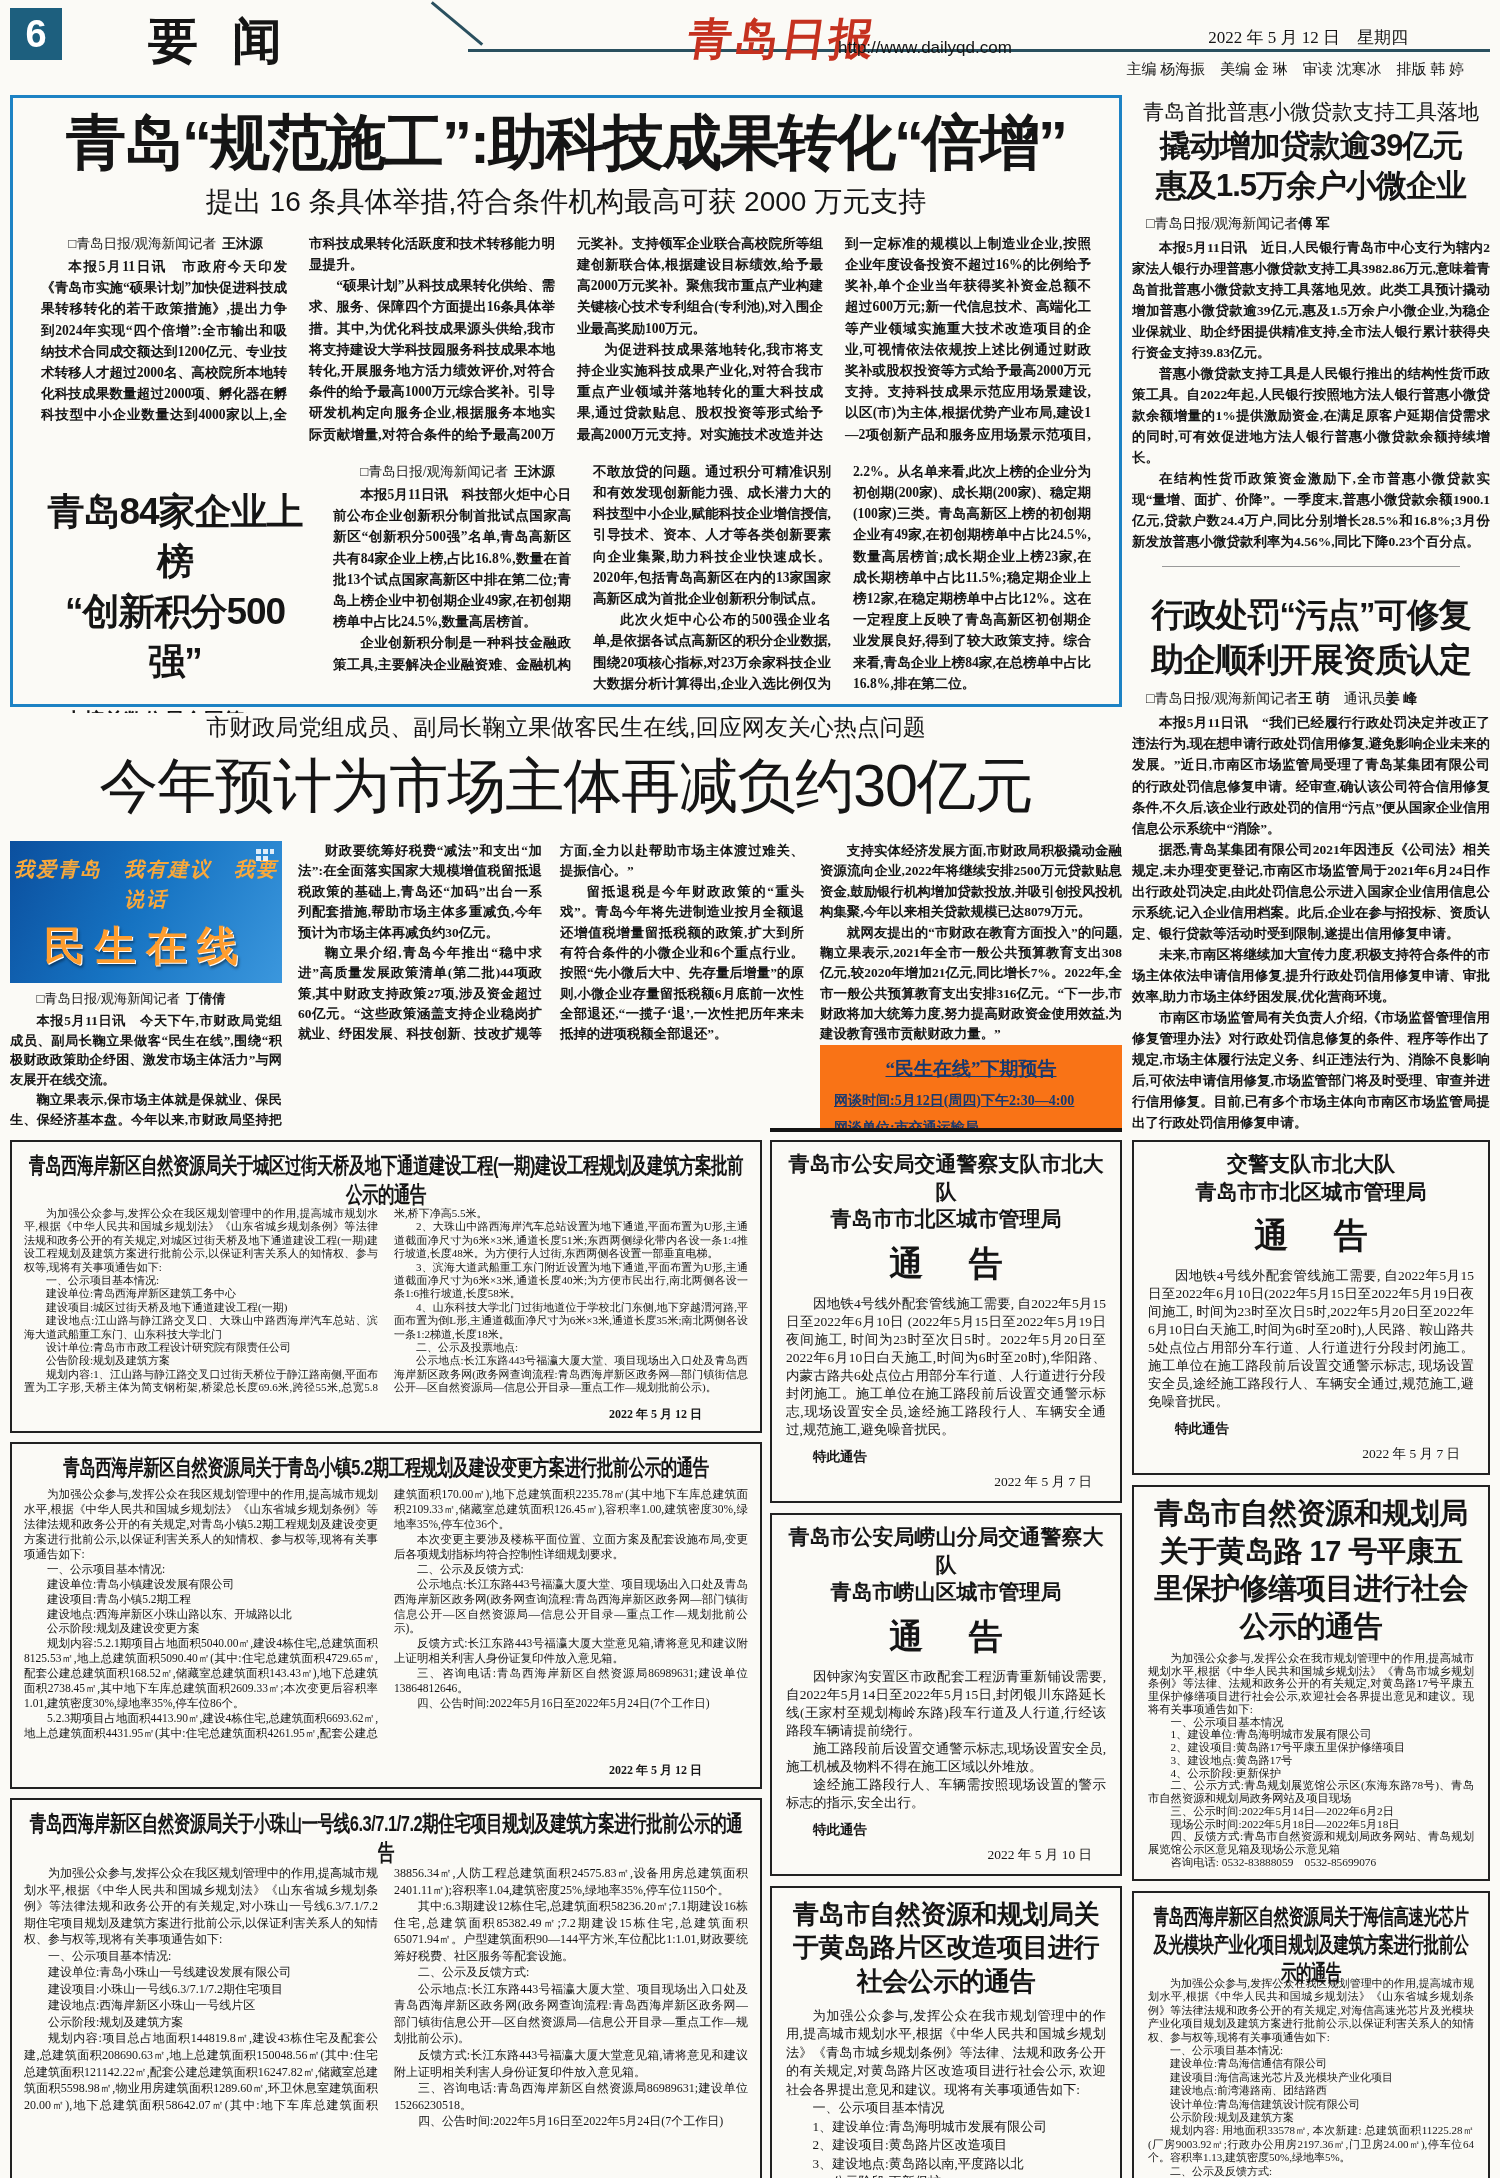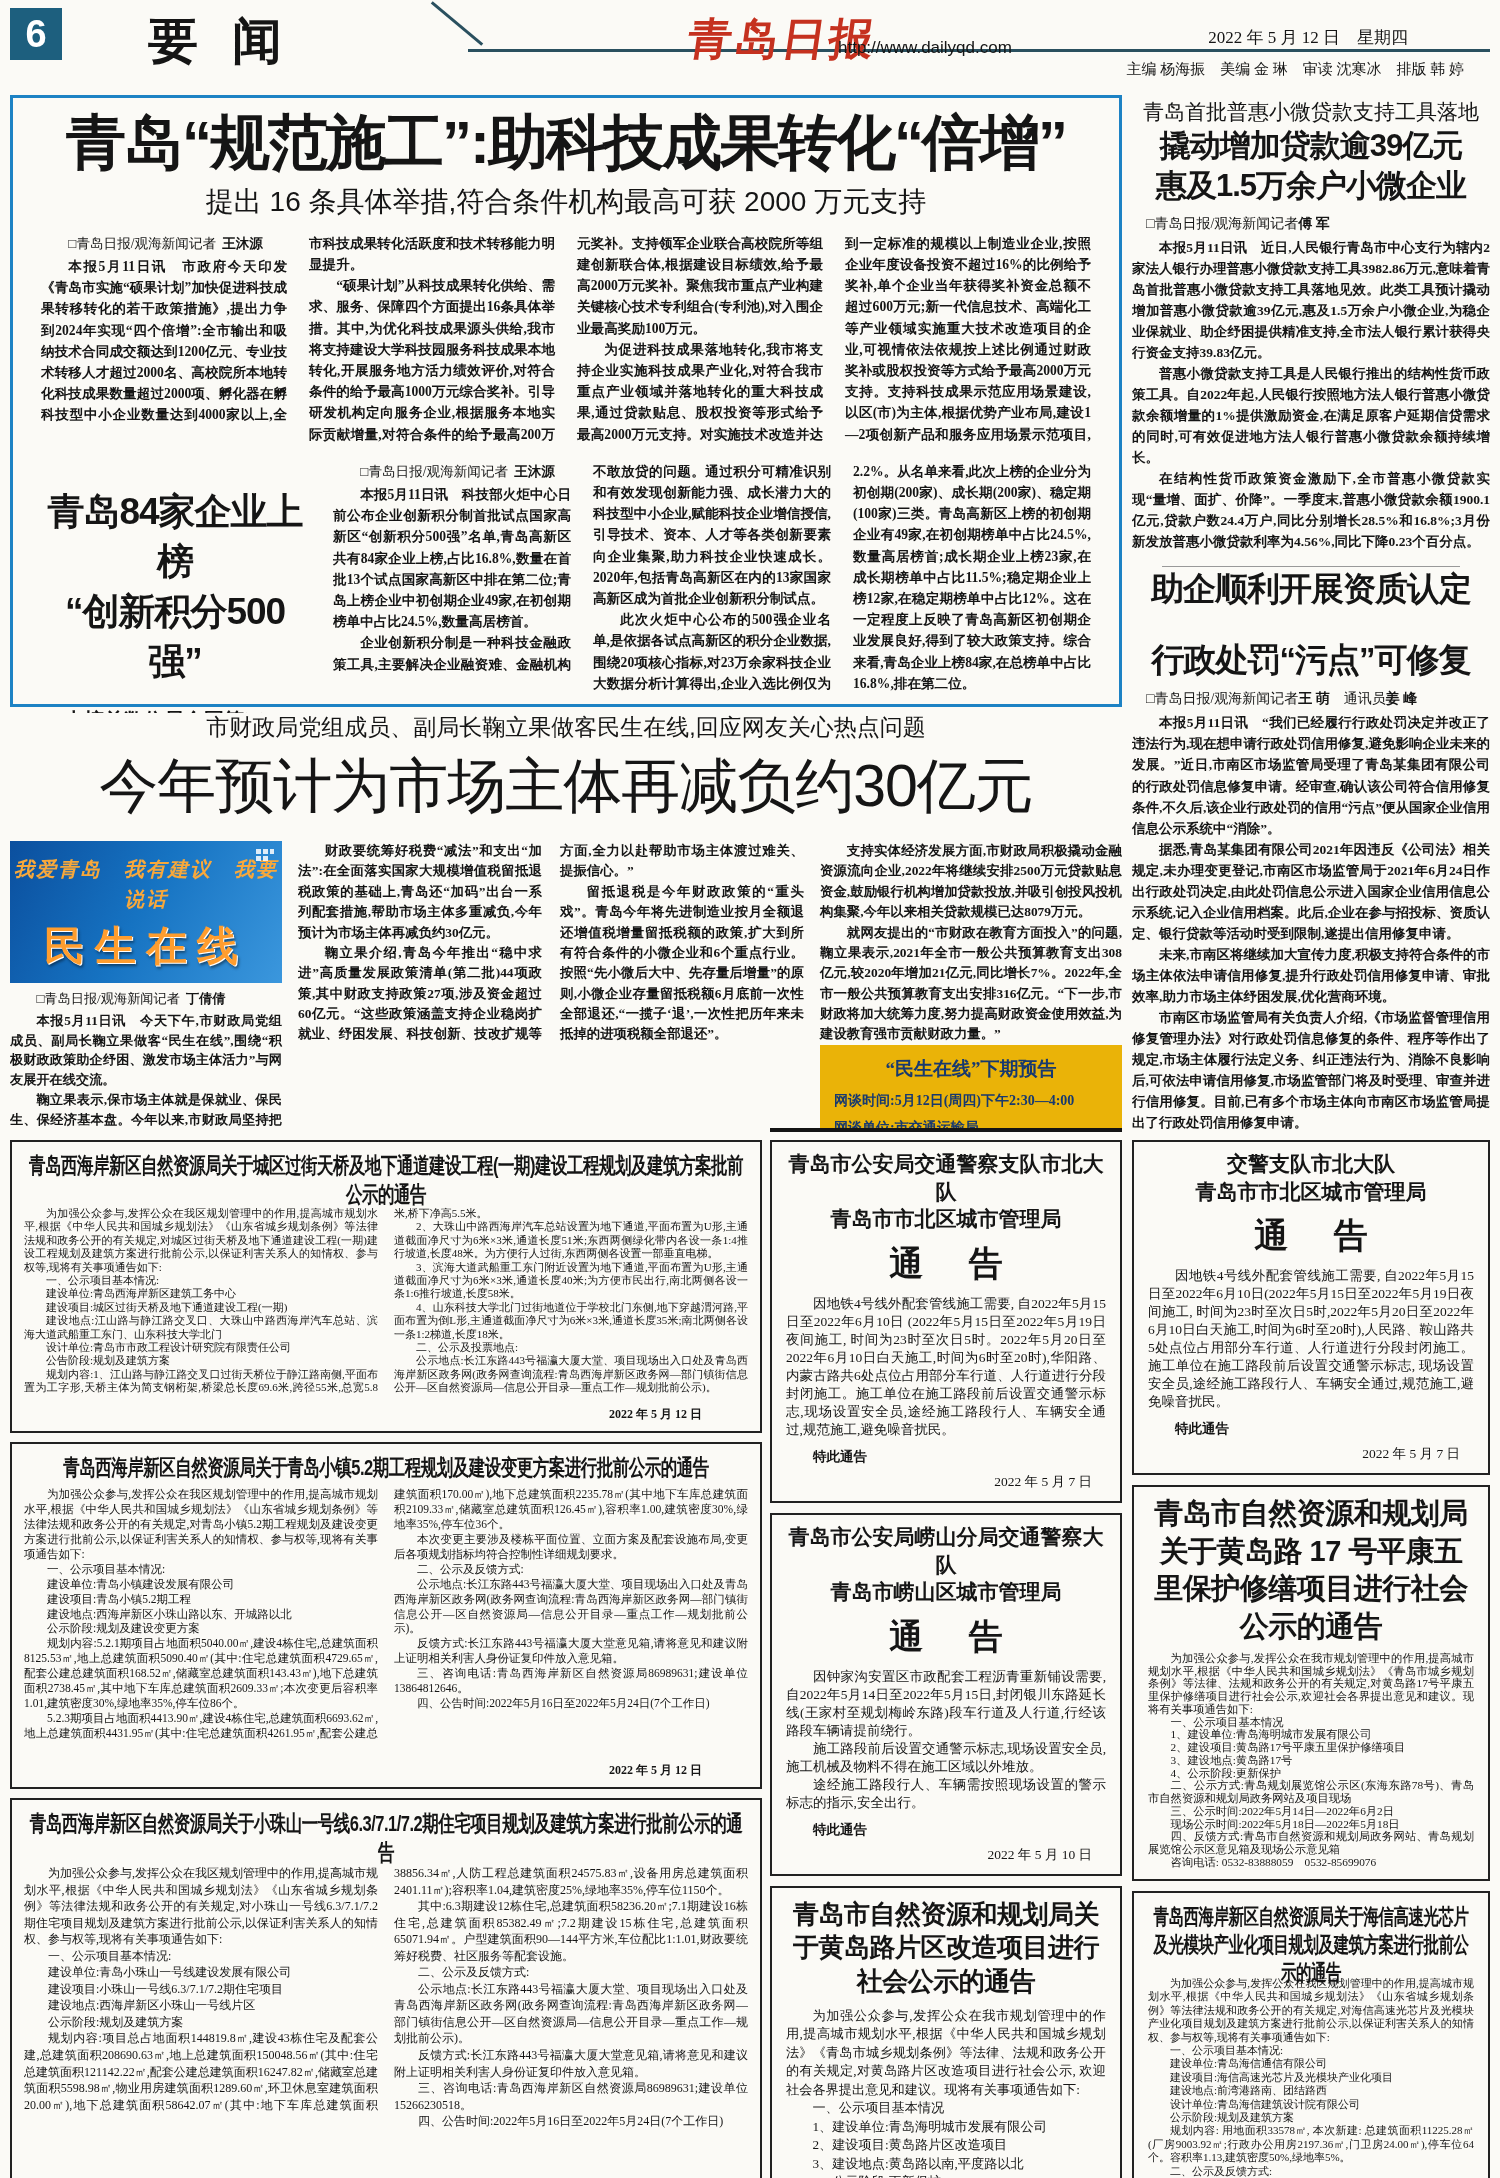--- a/index.html
+++ b/index.html
@@ -57,21 +57,21 @@
           text-shadow:1px 1px 0 #ffffff,2px 3px 3px rgba(0,0,0,.45);margin-top:2px;}
   .hosts{font-size:9.5px;text-align:center;margin-top:7px;color:#eaf4ff;}
   .media{display:flex;justify-content:center;gap:4px;margin-top:5px;}
   .badge{font-size:8px;padding:1px 3px;border-radius:2px;color:#fff;white-space:nowrap;}
   .gridicon{position:absolute;right:8px;top:8px;width:18px;height:12px;
             background:linear-gradient(#fff,#fff) 0 0/5px 5px no-repeat,
                        linear-gradient(#fff,#fff) 7px 0/5px 5px no-repeat,
                        linear-gradient(#fff,#fff) 14px 0/4px 5px no-repeat,
                        linear-gradient(#fff,#fff) 0 7px/5px 5px no-repeat,
                        linear-gradient(#fff,#fff) 7px 7px/5px 5px no-repeat;opacity:.85;}
-  .preview{margin-top:auto;background:#eab308;padding:10px 14px 12px;color:#17396f;}
+  .preview{margin-top:auto;background:#f97316;padding:10px 14px 12px;color:#17396f;text-decoration:underline;}
   .pv-title{text-align:center;font-size:19px;font-weight:900;}
   .pv-line{font-size:14px;font-weight:bold;margin-top:6px;}
   .midrule{left:770px;top:1128px;width:352px;height:4px;background:#141414;}
   
   .lstack{left:10px;top:1140px;width:752px;}
   .lnotice{border:2px solid #222;padding:6px 12px 8px;margin-bottom:9px;box-sizing:border-box;}
   .ltitle{text-align:center;font-size:16.5px;font-weight:900;letter-spacing:-0.5px;
           transform:scaleY(1.35);transform-origin:center top;margin:3px 0 12px;}
   .lcols{column-count:2;column-gap:16px;font-size:11px;line-height:1.22;text-align:justify;overflow:hidden;}
   .lcols p{text-indent:2em;}
@@ -139,22 +139,22 @@
       <div class="loan-hl hei">惠及1.5万余户小微企业</div>
       <p class="r-byline"><span>□青岛日报/观海新闻记者</span><b>傅 军</b></p>
       <div class="r-body">
           <p class="just">本报5月11日讯　近日,人民银行青岛市中心支行为辖内2家法人银行办理普惠小微贷款支持工具3982.86万元,意味着青岛首批普惠小微贷款支持工具落地见效。此类工具预计撬动增加普惠小微贷款逾39亿元,惠及1.5万余户小微企业,为稳企业保就业、助企纾困提供精准支持,全市法人银行累计获得央行资金支持39.83亿元。</p>
           <p class="just">普惠小微贷款支持工具是人民银行推出的结构性货币政策工具。自2022年起,人民银行按照地方法人银行普惠小微贷款余额增量的1%提供激励资金,在满足原客户延期信贷需求的同时,可有效促进地方法人银行普惠小微贷款余额持续增长。</p>
           <p class="just">在结构性货币政策资金激励下,全市普惠小微贷款实现“量增、面扩、价降”。一季度末,普惠小微贷款余额1900.1亿元,贷款户数24.4万户,同比分别增长28.5%和16.8%;3月份新发放普惠小微贷款利率为4.56%,同比下降0.23个百分点。</p>
         </div>
     </div>
     <div class="sep"></div>
     <div>
+      <div class="pen-hl hei">行政处罚“污点”可修复</div>
       <div class="pen-hl hei" style="margin-top:0">助企顺利开展资质认定</div>
-      <div class="pen-hl hei">行政处罚“污点”可修复</div>
       <p class="r-byline"><span>□青岛日报/观海新闻记者</span><b>王 萌</b>　<span>通讯员</span><b>姜 峰</b></p>
       <div class="r-body">
           <p class="just">本报5月11日讯　“我们已经履行行政处罚决定并改正了违法行为,现在想申请行政处罚信用修复,避免影响企业未来的发展。”近日,市南区市场监管局受理了青岛某集团有限公司的行政处罚信息修复申请。经审查,确认该公司符合信用修复条件,不久后,该企业行政处罚的信用“污点”便从国家企业信用信息公示系统中“消除”。</p>
           <p class="just">据悉,青岛某集团有限公司2021年因违反《公司法》相关规定,未办理变更登记,市南区市场监管局于2021年6月24日作出行政处罚决定,由此处罚信息公示进入国家企业信用信息公示系统,记入企业信用档案。此后,企业在参与招投标、资质认定、银行贷款等活动时受到限制,遂提出信用修复申请。</p>
           <p class="just">未来,市南区将继续加大宣传力度,积极支持符合条件的市场主体依法申请信用修复,提升行政处罚信用修复申请、审批效率,助力市场主体纾困发展,优化营商环境。</p>
           <p class="just">市南区市场监管局有关负责人介绍,《市场监督管理信用修复管理办法》对行政处罚信息修复的条件、程序等作出了规定,市场主体履行法定义务、纠正违法行为、消除不良影响后,可依法申请信用修复,市场监管部门将及时受理、审查并进行信用修复。目前,已有多个市场主体向市南区市场监管局提出了行政处罚信用修复申请。</p>
         </div>
     </div>
   </div>
 

